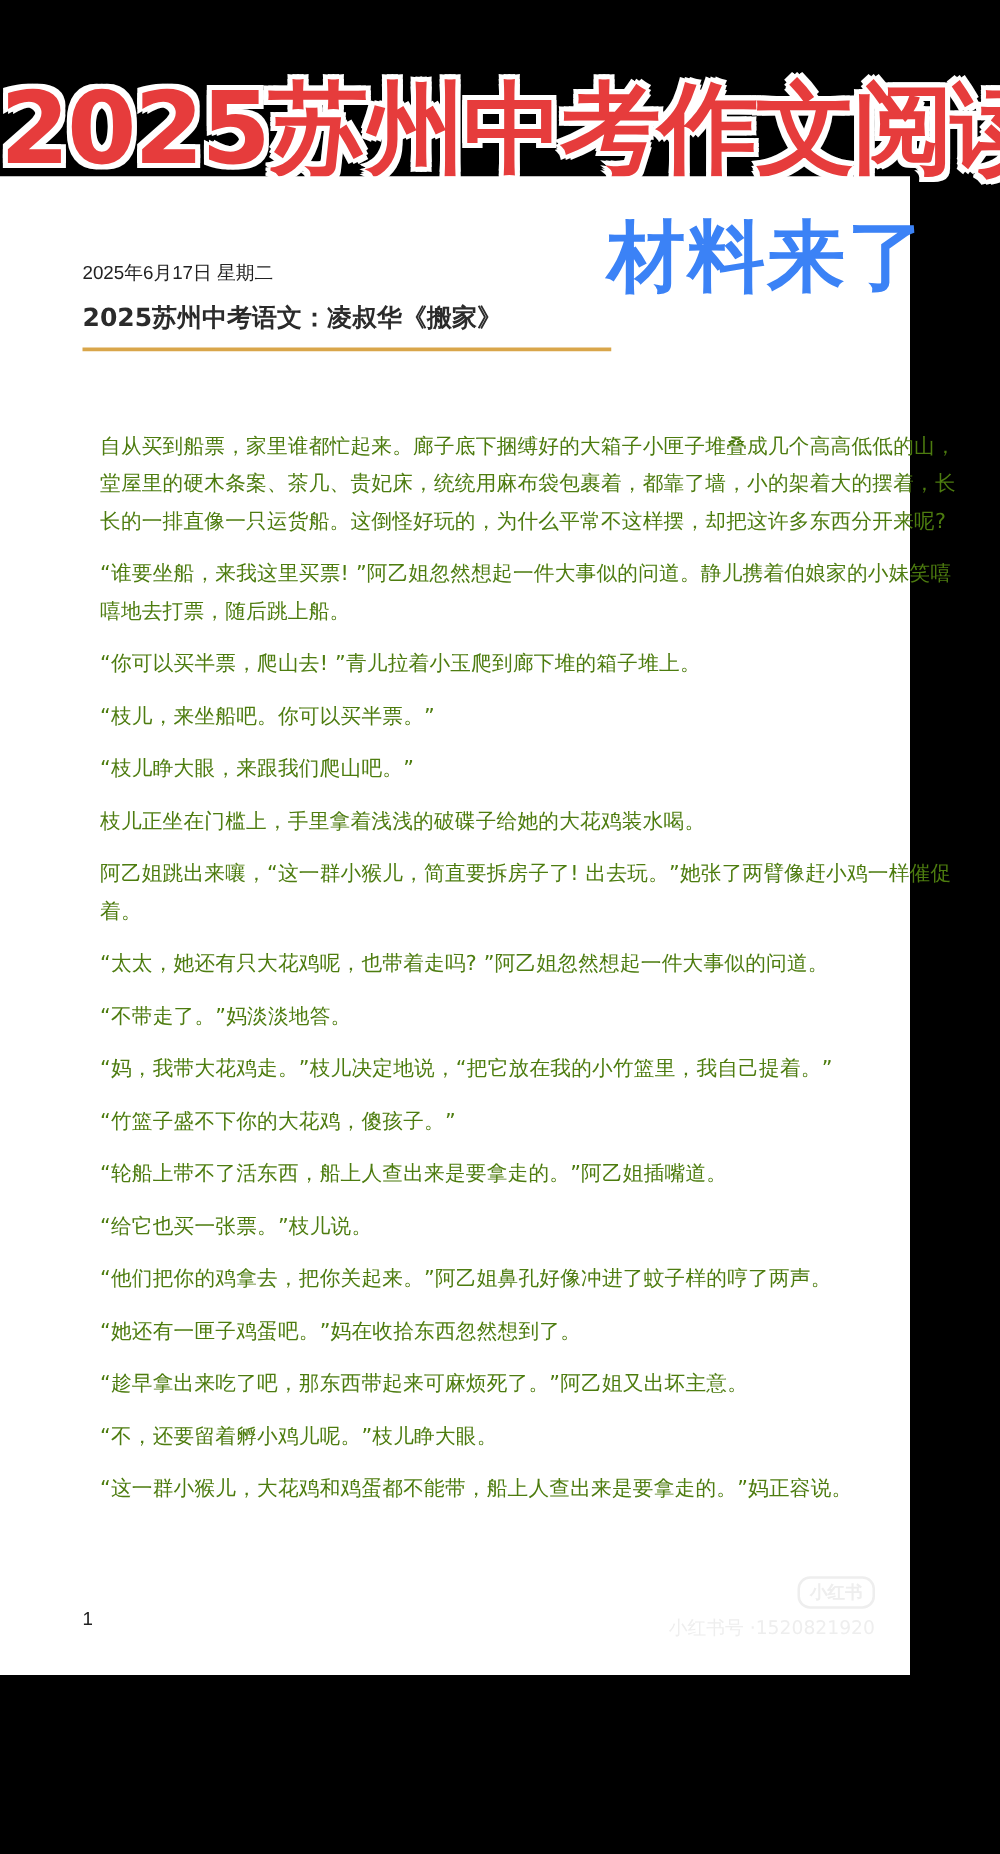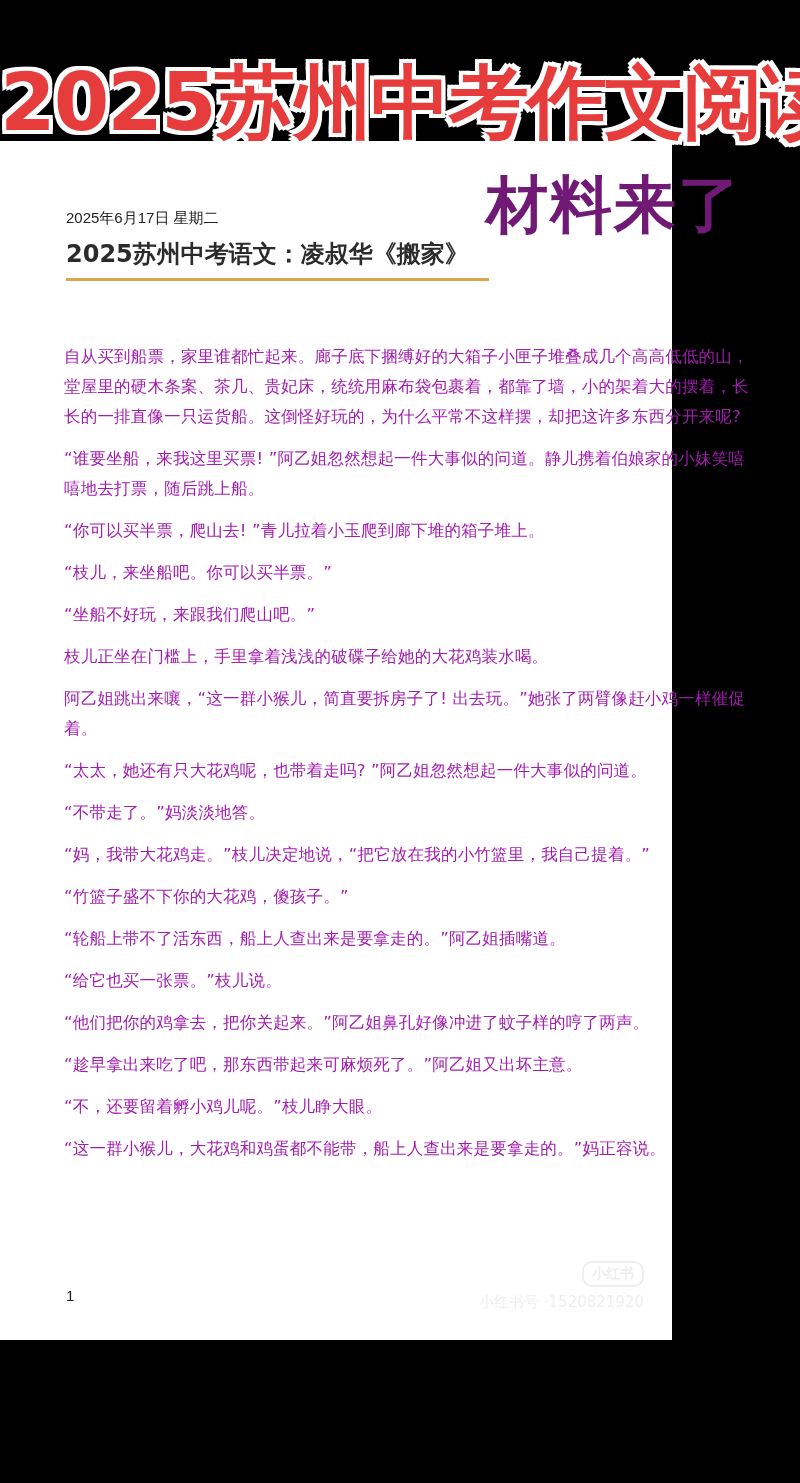--- a/index.html
+++ b/index.html
@@ -37,69 +37,69 @@
       text-shadow:
         -4px -4px 0 #ffffff, 4px -4px 0 #ffffff, -4px 4px 0 #ffffff, 4px 4px 0 #ffffff,
         0 -4px 0 #ffffff, 0 4px 0 #ffffff, -4px 0 0 #ffffff, 4px 0 0 #ffffff,
         -3px -3px 0 #ffffff, 3px 3px 0 #ffffff, -3px 3px 0 #ffffff, 3px -3px 0 #ffffff;
       white-space: nowrap;
     }
     .page-card {
       position: absolute;
       left: 0;
       top: 141px;
-      width: 672px;
+      width: 728px;
       height: 1199px;
       background: #ffffff;
       text-decoration: underline;
     }
     .date-line {
       position: absolute;
       left: 66px;
       top: 68px;
       font-size: 15px;
       color: #222222;
       font-family: "Liberation Sans", "DejaVu Sans", sans-serif;
     }
     .stamp {
       position: absolute;
       left: 486px;
       top: 28px;
       font-size: 62px;
       font-weight: bold;
-      color: #701a75;
+      color: #3b82f6;
       letter-spacing: 2px;
       line-height: 72px;
       white-space: nowrap;
     }
     .doc-title {
       position: absolute;
       left: 66px;
       top: 96px;
-      font-size: 24px;
+      font-size: 20px;
       font-weight: bold;
       color: #2b2b2b;
       line-height: 34px;
       white-space: nowrap;
     }
     .title-rule {
       position: absolute;
       left: 66px;
       top: 137px;
       width: 423px;
       height: 3px;
       background: #d9a64a;
     }
     .body-text {
       position: absolute;
-      left: 64px;
+      left: 80px;
       top: 201px;
       width: 690px;
       font-size: 16.5px;
-      color: #a21caf;
+      color: #4d7c0f;
       line-height: 30px;
     }
     .body-text p {
       margin: 0 0 12px 0;
       letter-spacing: 0.2px;
     }
     .page-number {
       position: absolute;
       left: 66px;
       top: 1146px;
@@ -148,30 +148,31 @@
   <div class="date-line">2025年6月17日 星期二</div>
   <div class="stamp">材料来了</div>
   <div class="doc-title">2025苏州中考语文：凌叔华《搬家》</div>
   <div class="title-rule"></div>
 
   <div class="body-text">
     <p>自从买到船票，家里谁都忙起来。廊子底下捆缚好的大箱子小匣子堆叠成几个高高低低的山，堂屋里的硬木条案、茶几、贵妃床，统统用麻布袋包裹着，都靠了墙，小的架着大的摆着，长长的一排直像一只运货船。这倒怪好玩的，为什么平常不这样摆，却把这许多东西分开来呢?</p>
     <p>“谁要坐船，来我这里买票! ”阿乙姐忽然想起一件大事似的问道。静儿携着伯娘家的小妹笑嘻嘻地去打票，随后跳上船。</p>
     <p>“你可以买半票，爬山去! ”青儿拉着小玉爬到廊下堆的箱子堆上。</p>
     <p>“枝儿，来坐船吧。你可以买半票。”</p>
-    <p>“坐船不好玩，来跟我们爬山吧。”</p>
+    <p>“枝儿睁大眼，来跟我们爬山吧。”</p>
     <p>枝儿正坐在门槛上，手里拿着浅浅的破碟子给她的大花鸡装水喝。</p>
     <p>阿乙姐跳出来嚷，“这一群小猴儿，简直要拆房子了! 出去玩。”她张了两臂像赶小鸡一样催促着。</p>
     <p>“太太，她还有只大花鸡呢，也带着走吗? ”阿乙姐忽然想起一件大事似的问道。</p>
     <p>“不带走了。”妈淡淡地答。</p>
     <p>“妈，我带大花鸡走。”枝儿决定地说，“把它放在我的小竹篮里，我自己提着。”</p>
     <p>“竹篮子盛不下你的大花鸡，傻孩子。”</p>
     <p>“轮船上带不了活东西，船上人查出来是要拿走的。”阿乙姐插嘴道。</p>
     <p>“给它也买一张票。”枝儿说。</p>
     <p>“他们把你的鸡拿去，把你关起来。”阿乙姐鼻孔好像冲进了蚊子样的哼了两声。</p>
+    <p>“她还有一匣子鸡蛋吧。”妈在收拾东西忽然想到了。</p>
     <p>“趁早拿出来吃了吧，那东西带起来可麻烦死了。”阿乙姐又出坏主意。</p>
     <p>“不，还要留着孵小鸡儿呢。”枝儿睁大眼。</p>
     <p>“这一群小猴儿，大花鸡和鸡蛋都不能带，船上人查出来是要拿走的。”妈正容说。</p>
   </div>
 
   <div class="page-number">1</div>
 
   <div class="watermark">
     <span class="wm-logo">小红书</span>
     <span class="wm-id">小红书号 ·1520821920</span>

